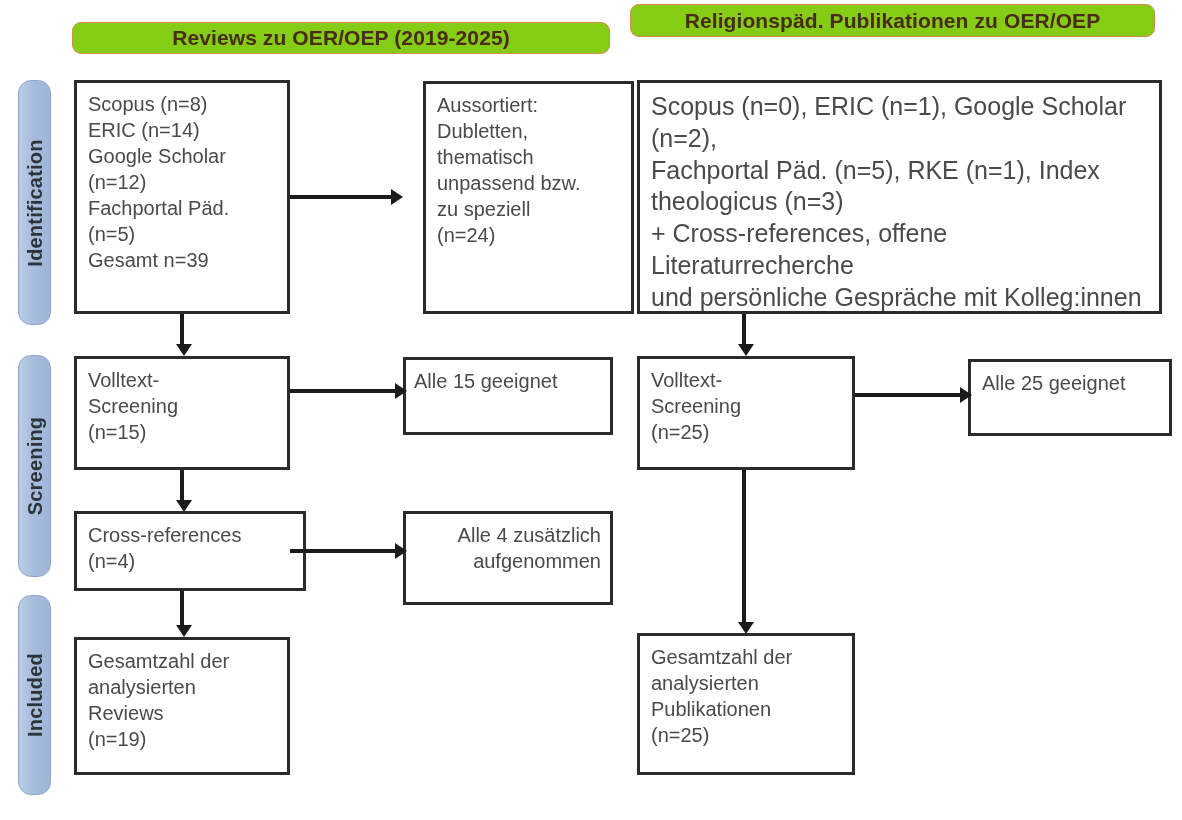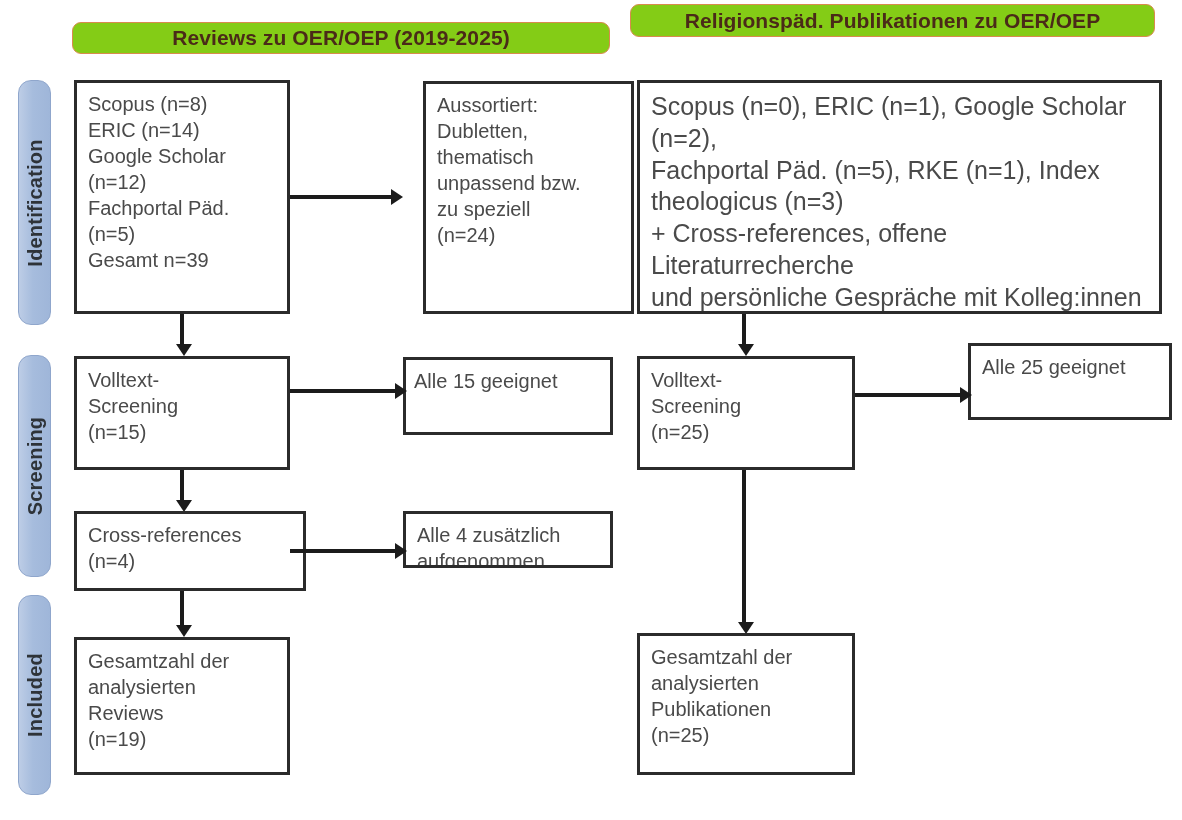--- a/index.html
+++ b/index.html
@@ -75,24 +75,24 @@
   }
   .flow-box.small-text { font-size: 25px; line-height: 1.27; }
 
   #box-id-left      { left: 74px;  top: 80px;  width: 216px; height: 234px; }
   #box-id-excluded  { left: 399px; top: 81px;  width: 211px; height: 233px; margin-left: 24px; }
   #box-id-right     { left: 637px; top: 80px;  width: 525px; height: 234px; }
 
   #box-scr-left     { left: 74px;  top: 356px; width: 216px; height: 114px; }
   #box-scr-l-out    { left: 403px; top: 357px; width: 210px; height: 78px; padding-left: 8px; }
   #box-scr-right    { left: 637px; top: 356px; width: 218px; height: 114px; }
-  #box-scr-r-out    { left: 968px; top: 343px; width: 204px; height: 77px; }
+  #box-scr-r-out    { left: 968px; top: 359px; width: 204px; height: 77px; }
 
   #box-xref         { left: 74px;  top: 511px; width: 232px; height: 80px; }
-  #box-xref-out     { left: 403px; top: 511px; width: 210px; height: 57px; }
+  #box-xref-out     { left: 403px; top: 511px; width: 210px; height: 94px; text-align: right; }
 
   #box-inc-left     { left: 74px;  top: 637px; width: 216px; height: 138px; }
   #box-inc-right    { left: 637px; top: 633px; width: 218px; height: 142px; }
 
   
   .conn {
     position: absolute;
     background: #1B1B1B;
   }
   .conn.v { width: 4px; }

